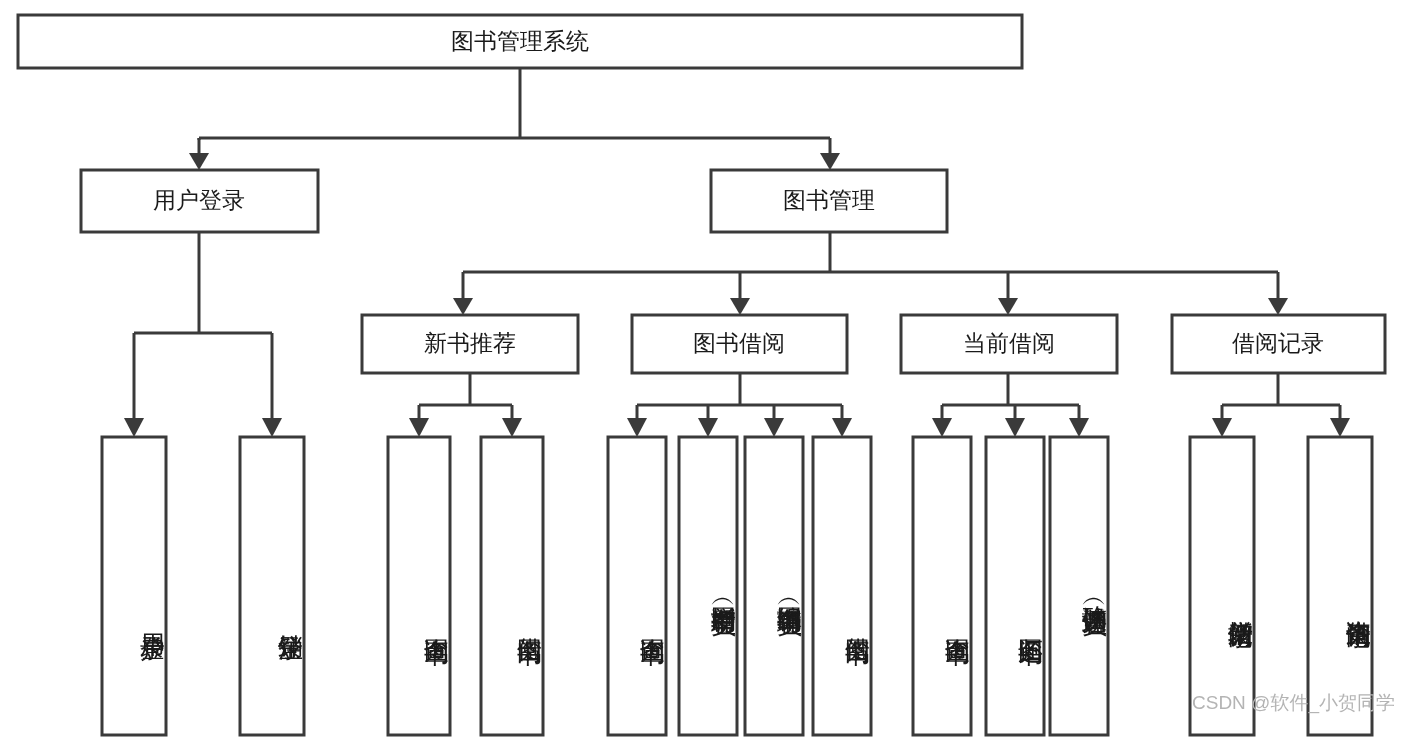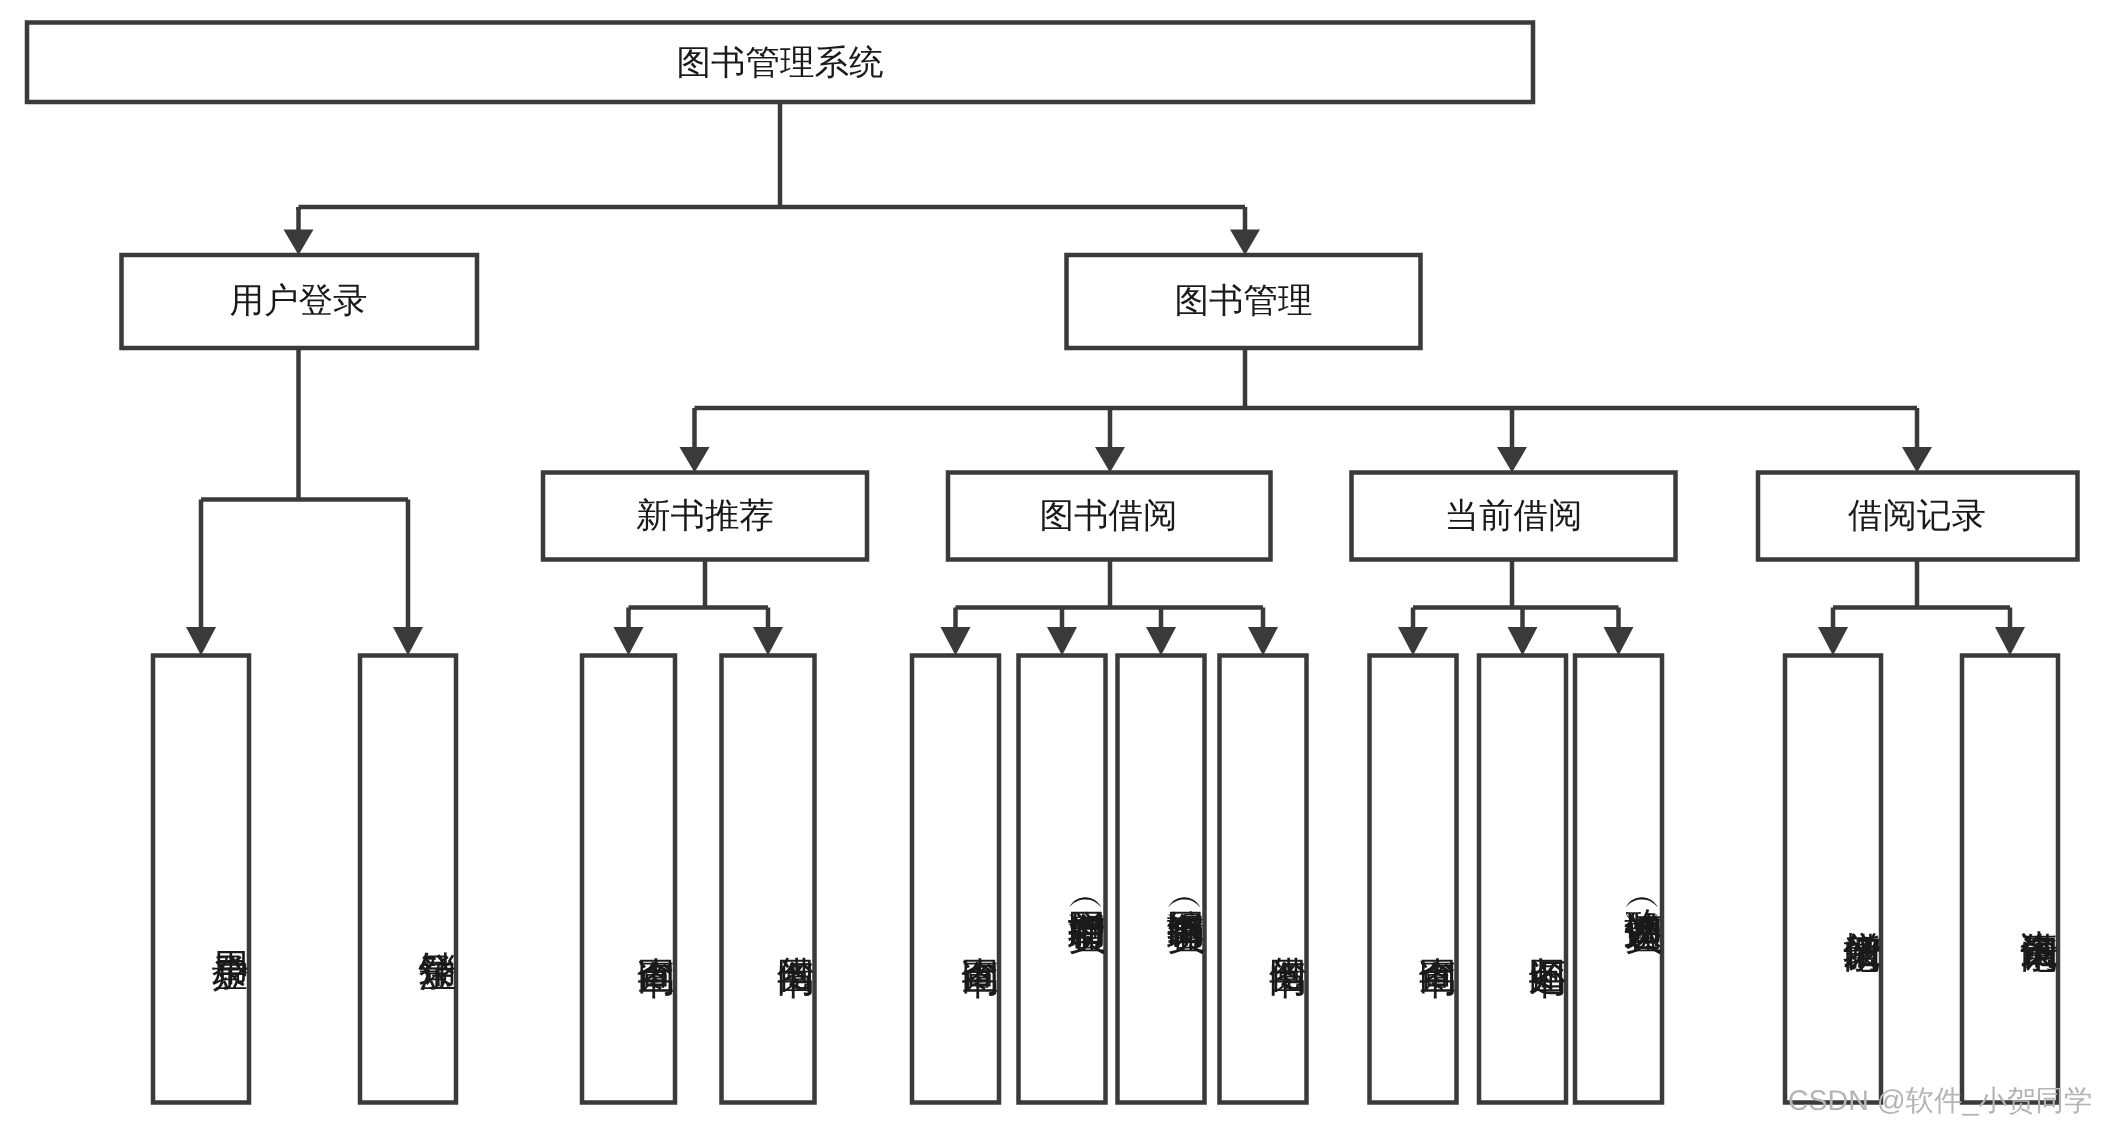--- a/index.html
+++ b/index.html
@@ -63,21 +63,21 @@
     white-space: nowrap;
     pointer-events: none;
   }
   .watermark {
     position: absolute;
     font-family: "Liberation Sans", "DejaVu Sans", sans-serif;
     font-size: 19px;
     color: #b4b4b4;
     white-space: nowrap;
     left: 1192px;
-    top: 721px;
+    top: 690px;
   }
 </style>
 </head>
 <body>
 
 <div id="diagram-root">
 
   <svg class="diagram-canvas" viewBox="0 0 1405 747">
     <defs></defs>
 

